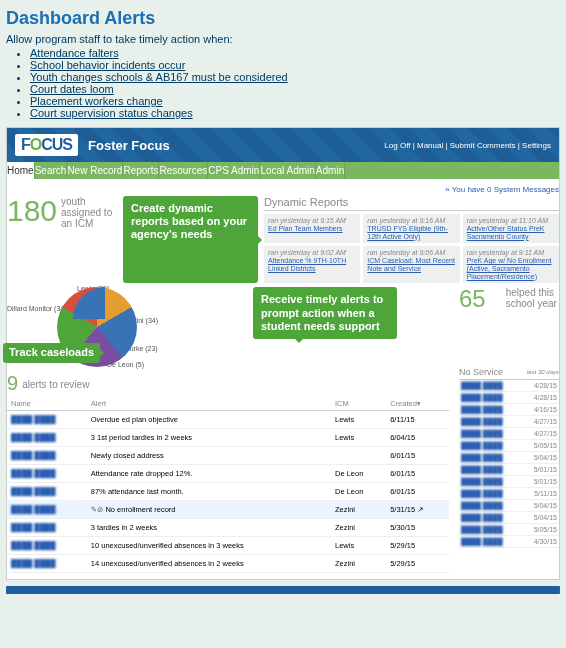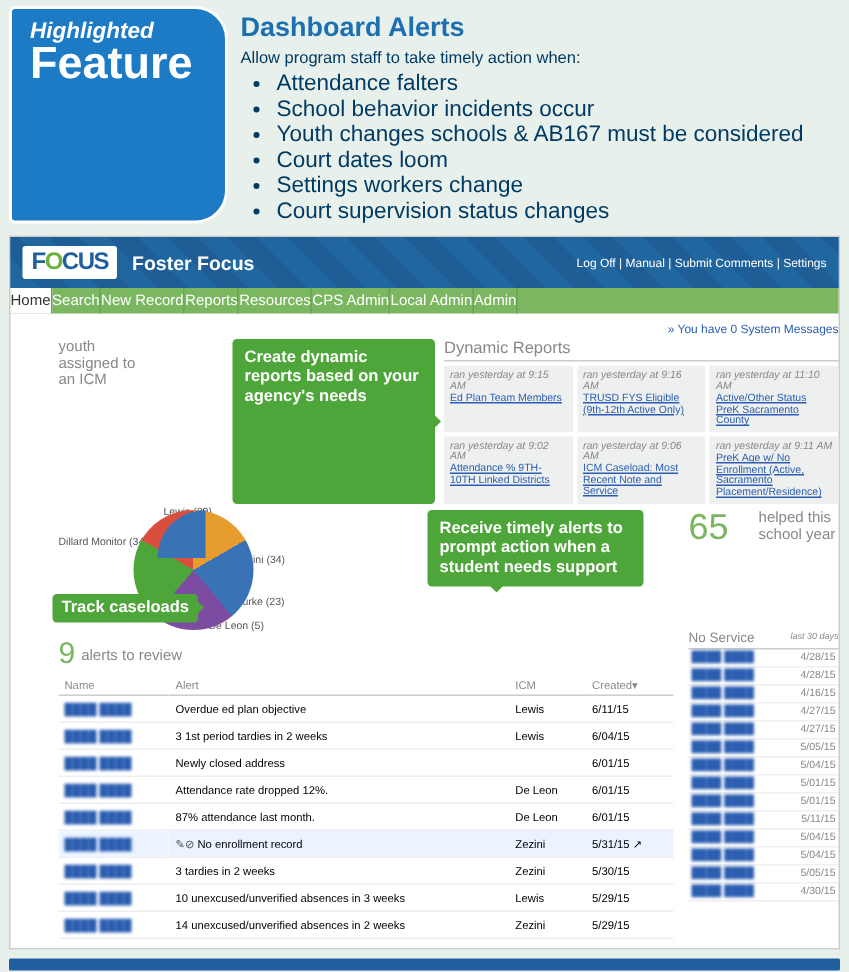--- a/index.html
+++ b/index.html
@@ -5,35 +5,35 @@
   * { box-sizing: border-box; margin: 0; padding: 0; }
   body { font-family: Arial, sans-serif; background: #e8f0ec; width: 566px; font-size: 10px; }
 
   .banner { display: flex; gap: 8px; padding: 4px 6px 8px 6px; }
   .banner-left { background: #1c7bc4; color: #fff; border-radius: 4px 22px 22px 4px; padding: 6px 22px 8px 12px; position: relative; border: 2px solid #fff; }
   .banner-left .hl { font-size: 15px; font-weight: bold; font-style: italic; }
   .banner-left .ft { font-size: 30px; font-weight: 900; line-height: 0.9; }
   .banner-right { padding-top: 4px; color: #013a63; }
   .banner-right h2 { font-size: 18px; margin-bottom: 4px; color:#1c6fb1; }
   .banner-right p { font-size: 11px; margin-bottom: 2px; }
-  .banner-right ul { list-style: disc; padding-left: 24px; font-size: 15px; }
+  .banner-right ul { list-style: disc; padding-left: 24px; font-size: 11px; text-decoration: underline; }
 
   .app { margin: 0 6px 6px 6px; background: #fff; border: 1px solid #ccc; }
   .app-header { background: #1f5f9e; background-image: repeating-linear-gradient(45deg, #21679f 0 14px, #1f5d97 14px 28px); color: #fff; display: flex; align-items: center; padding: 6px 8px; }
   .logo { background:#fff; color:#1f5f9e; font-weight:900; font-size:16px; padding:2px 6px; border-radius:2px; letter-spacing:-1px; }
   .logo .o { color:#6db23f; }
   .app-title { font-size:13px; font-weight:bold; margin-left:10px; }
   .util { margin-left:auto; font-size:8px; }
   .util span { cursor:pointer; }
 
   .tabs { background:#7bb661; display:flex; }
   .tab { font-size:10px; padding:3px 0; color:#fff; border-right:1px solid #6aa553; cursor:pointer;text-align:center; }
   .tab.active { background:#fff; color:#333; }
 
-  .content { padding:6px 0; position:relative;margin-left:32px; }
+  .content { padding:6px 0; position:relative; }
   .sysmsg { text-align:right; font-size:8px; color:#2a5db0; margin-bottom:2px; }
 
   .toprow { display:flex; gap:6px; }
   .stat-big { font-size:30px; color:#7bb661; font-weight:300; line-height:1; }
   .stat-label { font-size:10px; color:#888; }
   .stat-block { display:flex; gap:4px; align-items:flex-start; width:110px; }
 
   .callout { background:#4ea63a; color:#fff; padding:6px 8px; border-radius:3px; font-size:11px; font-weight:bold; position:relative; z-index:5; line-height:1.2; }
   .callout.tail-right::after { content:""; position:absolute; right:-10px; top:50%; margin-top:-6px; border:6px solid transparent; border-left-color:#4ea63a; }
   .callout.tail-down::after { content:""; position:absolute; bottom:-10px; left:40px; border:6px solid transparent; border-top-color:#4ea63a; }
@@ -68,33 +68,29 @@
   .service-table td { padding:2px 2px; border-bottom:1px solid #f0f0f0; }
   .service-table td.n { color:#2a5db0; filter:blur(1.2px); }
   .service-table td.d { color:#888; text-align:right; }
 
   .footer-bar { height:8px; background:#1f5f9e; margin:4px 6px 6px 6px; border-radius:1px; }
 </style>
 </head>
 <body>
 
 <div class="banner">
-  <div class="banner-left">
-    <div class="hl">Highlighted</div>
-    <div class="ft">Feature</div>
-  </div>
   <div class="banner-right">
     <h2>Dashboard Alerts</h2>
     <p>Allow program staff to take timely action when:</p>
     <ul id="bullets">
         <li>Attendance falters</li>
         <li>School behavior incidents occur</li>
         <li>Youth changes schools &amp; AB167 must be considered</li>
         <li>Court dates loom</li>
-        <li>Settings workers change</li>
+        <li>Placement workers change</li>
         <li>Court supervision status changes</li>
       </ul>
   </div>
 </div>
 
 <div class="app">
   <div class="app-header">
     <span class="logo"><span>F</span><span class="o">O</span><span>CUS</span></span>
     <span class="app-title">Foster Focus</span>
     <div class="util" id="util"><span>Log Off</span> | <span>Manual</span> | <span>Submit Comments</span> | <span>Settings</span></div>
@@ -108,20 +104,21 @@
       <div class="tab">CPS Admin</div>
       <div class="tab">Local Admin</div>
       <div class="tab">Admin</div>
     </div>
 
   <div class="content">
     <div class="sysmsg">» You have 0 System Messages</div>
 
     <div class="toprow">
       <div class="stat-block">
+        <div class="stat-big">180</div>
         <div class="stat-label">
           <div>youth</div>
             <div>assigned to</div>
             <div>an ICM</div>
         </div>
       </div>
       <div class="callout tail-right" style="width:135px">Create dynamic reports based on your agency's needs</div>
       <div class="reports-block">
         <div class="reports-title">Dynamic Reports</div>
         <div class="reports-grid" id="reports">

